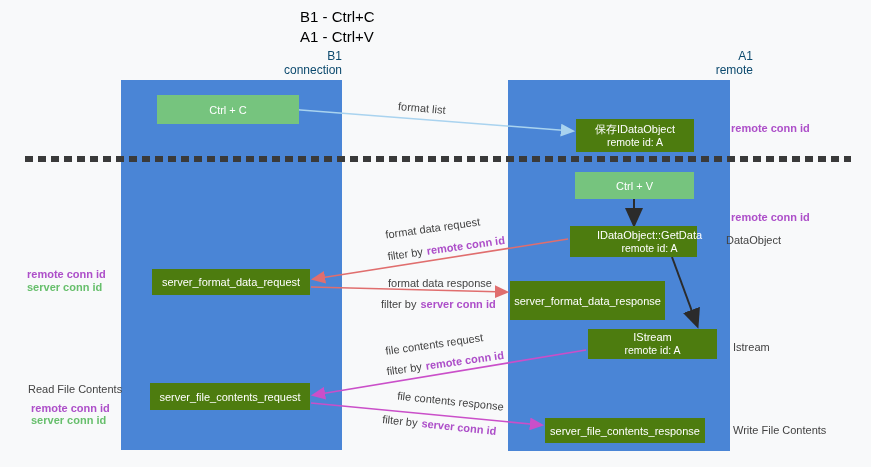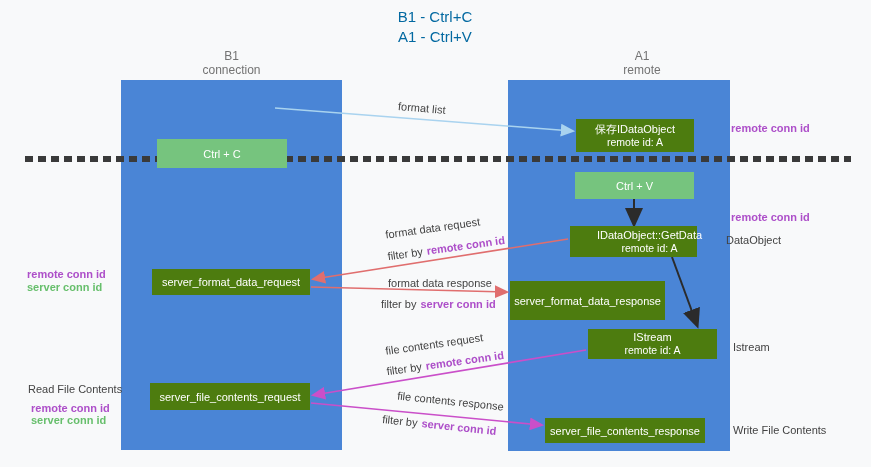--- a/index.html
+++ b/index.html
@@ -1,22 +1,22 @@
 <!DOCTYPE html>
 <html><head>
 <meta charset="utf-8">
 <style>
   html,body{margin:0;padding:0;background:#f8f9fa;}
   .canvas{
     position:relative;width:871px;height:467px;background:#f8f9fa;overflow:hidden;
     font-family:"Liberation Sans","DejaVu Sans",sans-serif;color:#3d3d3d;
   }
   .abs{position:absolute;}
-  .title{left:300px;top:7px;width:270px;text-align:center;font-size:15px;line-height:20px;color:#0369a1;}
-  .colhead{top:49px;text-align:center;font-size:12px;line-height:14px;color:#737373;}
+  .title{left:300px;top:7px;width:270px;text-align:left;font-size:15px;line-height:20px;color:#000000;}
+  .colhead{top:49px;text-align:right;font-size:12px;line-height:14px;color:#0c4a6e;}
   .col{background:#4a85d6;}
   .divider{
     left:25px;top:156px;width:826px;height:6px;z-index:3;
     background:repeating-linear-gradient(90deg,#3a3a3a 0 8px,transparent 8px 13px);
   }
   svg.overlay{left:0;top:0;z-index:4;pointer-events:none;}
   .box{
     z-index:5;display:flex;flex-direction:column;align-items:center;justify-content:center;
     color:#fff;text-align:center;box-sizing:border-box;
   }
@@ -75,21 +75,21 @@
     </defs>
     <line x1="275" y1="108" x2="572" y2="131" stroke="#a9d3ef" stroke-width="1.6" marker-end="url(#m-blue)"></line>
     <line x1="634" y1="199" x2="634" y2="224" stroke="#2b2b2b" stroke-width="2" marker-end="url(#m-black)"></line>
     <line x1="568" y1="239" x2="314" y2="279" stroke="#e06e6e" stroke-width="1.6" marker-end="url(#m-red)"></line>
     <line x1="311" y1="287" x2="506" y2="292" stroke="#e06e6e" stroke-width="1.6" marker-end="url(#m-red)"></line>
     <line x1="672" y1="257" x2="697" y2="325" stroke="#2b2b2b" stroke-width="2" marker-end="url(#m-black)"></line>
     <line x1="586" y1="350" x2="314" y2="395" stroke="#ca4fc9" stroke-width="1.6" marker-end="url(#m-mag)"></line>
     <line x1="311" y1="403" x2="541" y2="425" stroke="#ca4fc9" stroke-width="1.6" marker-end="url(#m-mag)"></line>
   </svg>
 
-  <div class="abs box green single" style="left:157px;top:95px;width:130px;height:29px;margin-top:44px;">Ctrl + C</div>
+  <div class="abs box green single" style="left:157px;top:95px;width:142px;height:29px;">Ctrl + C</div>
 
   <div class="abs box orange" style="left:576px;top:119px;width:118px;height:33px;">
     <span class="l1">保存IDataObject</span>
     <span class="l2">remote id: A</span>
   </div>
 
   <div class="abs box green single" style="left:575px;top:172px;width:119px;height:27px;">Ctrl + V</div>
 
   <div class="abs box orange" style="left:570px;top:226px;width:127px;height:31px;padding-left:32px;">
     <span class="l1">IDataObject::GetData</span>

